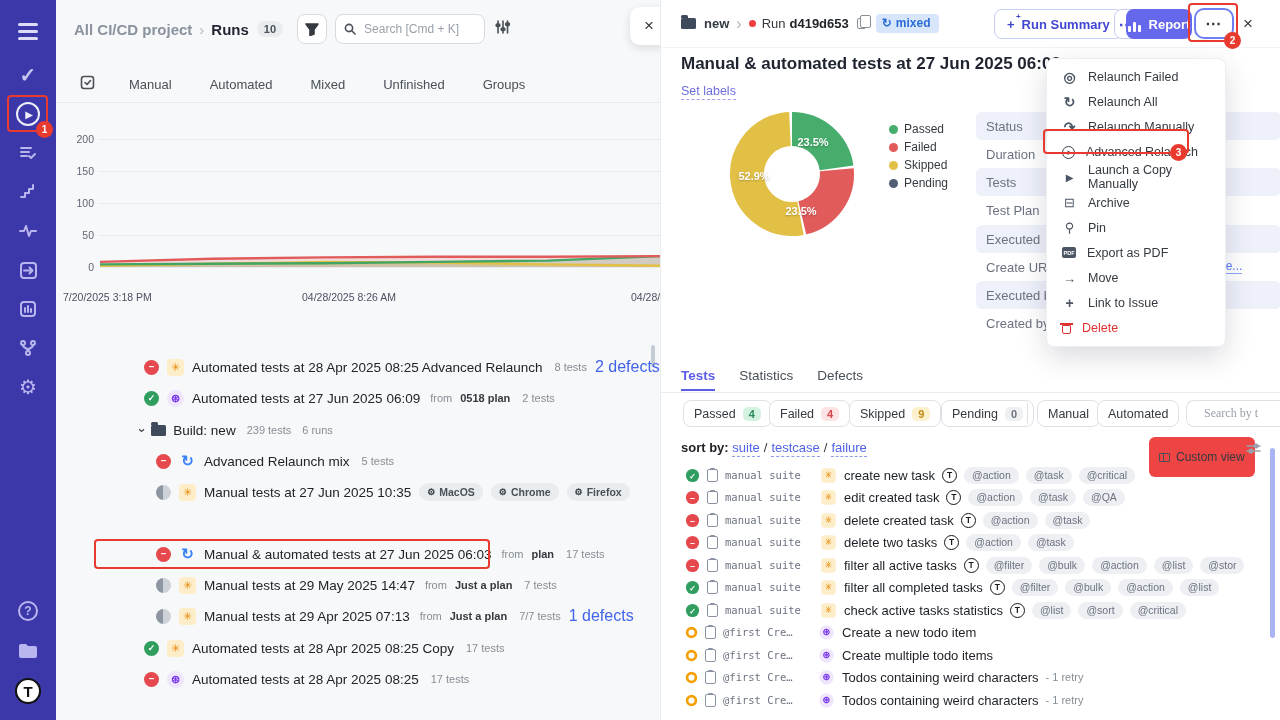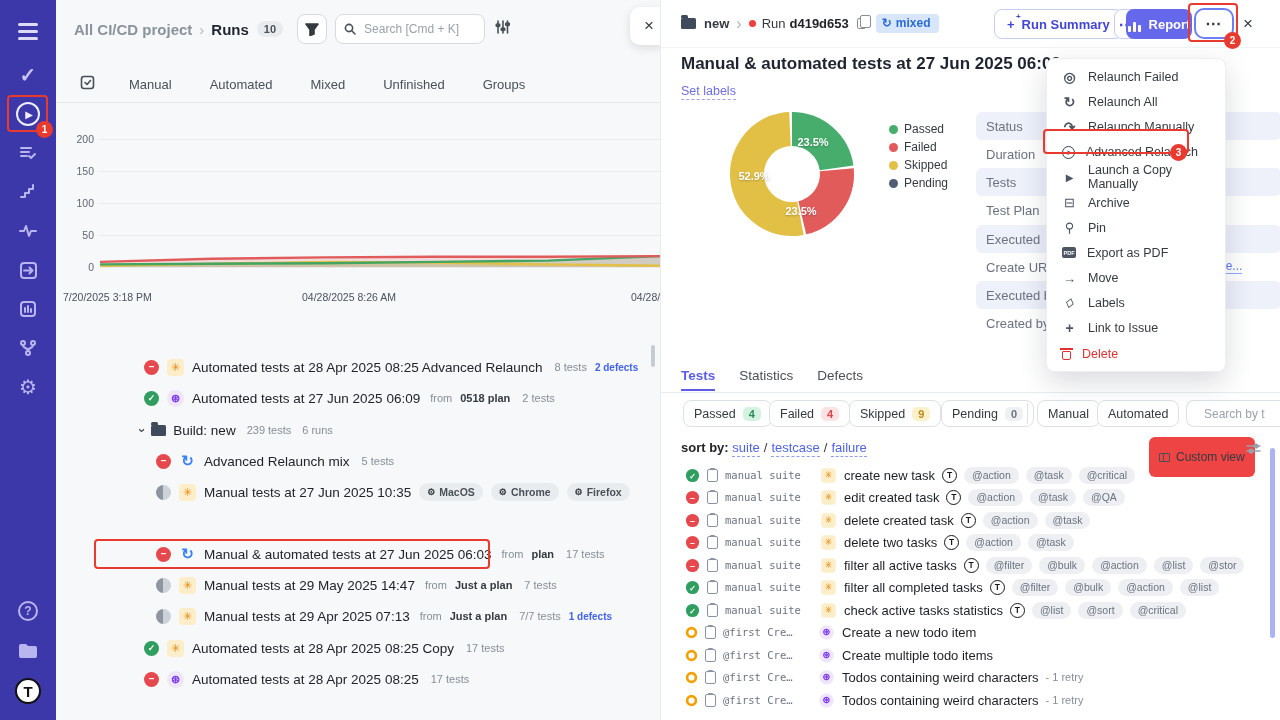--- a/index.html
+++ b/index.html
@@ -45,21 +45,21 @@
   .chart-svg{position:absolute;left:44px;top:248px;}
 
   
   .lrow{position:absolute;left:0;right:14px;height:30px;display:flex;align-items:center;gap:8px;padding-left:88px;font-size:13.5px;color:#212529;}
   .lrow.ind{padding-left:100px;}
   .lrow.build{padding-left:84px;gap:7px;}
   .run-title{color:#212529;font-weight:500;white-space:nowrap;}
   .run-from{color:#868e96;font-size:11px;margin-left:2px;}
   .run-plan{color:#343a40;font-size:11px;font-weight:700;}
   .run-meta{color:#868e96;font-size:11px;margin-left:4px;white-space:nowrap;}
-  .run-defects{color:#4263eb;font-size:10px;white-space:nowrap;font-weight:bold;}
+  .run-defects{color:#4263eb;font-size:16px;white-space:nowrap;}
   .chev-down{color:#495057;font-size:13px;transform:rotate(90deg);display:inline-block;font-weight:700;}
   .os-pill{background:#e9ecef;border-radius:10px;color:#495057;font-size:10.5px;font-weight:600;padding:3px 8px;display:inline-flex;align-items:center;gap:4px;}
   .os-pill::before{content:"⚙";font-size:9px;color:#343a40;}
 
   
   .st{width:15px;height:15px;border-radius:50%;display:inline-flex;align-items:center;justify-content:center;color:#fff;flex:none;}
   .st-pass{background:#2f9e5f;}  .st-pass::before{content:"✓";font-size:9px;font-weight:700;}
   .st-fail{background:#e5484d;}  .st-fail::before{content:"–";font-size:10px;font-weight:700;margin-top:-1px;}
   .st-half{background:linear-gradient(90deg,#8d95a1 50%,#cdd2d9 50%);}
   .st-skip{width:13px;height:13px;border:3.5px solid #f59f00;background:#fff;}
@@ -132,21 +132,21 @@
   .rtab.active{color:#5c5ce6;font-weight:600;border-bottom:2.5px solid #5c5ce6;padding-bottom:6px;}
   .rtabs-divider{position:absolute;left:0;top:392px;width:100%;height:1px;background:#e9ecef;}
   .fpill{position:absolute;top:400px;height:27px;border:1px solid #dde1e6;border-radius:8px;background:#fff;display:flex;align-items:center;gap:7px;padding:0 10px;font-size:12.5px;color:#343a40;}
   .cnt{font-size:11px;font-weight:600;border-radius:5px;padding:1px 6px;}
   .cnt-green{background:#d3f3e0;color:#2b8a5a;}
   .cnt-red{background:#fde3e3;color:#d6464b;}
   .cnt-yellow{background:#fcf0cd;color:#c08a12;}
   .cnt-gray{background:#eef0f2;color:#6b7280;}
   .vdiv{position:absolute;left:366px;top:403px;width:1px;height:21px;background:#dde1e6;}
   .fsearch{position:absolute;left:525px;top:400px;width:95px;height:27px;border:1px solid #dde1e6;border-radius:8px 0 0 8px;border-right:none;display:flex;align-items:center;gap:6px;padding:0 9px;overflow:hidden;}
-  .fsearch input{border:none;outline:none;font-size:12px;color:#495057;width:70px;background:transparent;font-family:Liberation Sans, sans-serif;}
+  .fsearch input{border:none;outline:none;font-size:12px;color:#495057;width:70px;background:transparent;font-family:Liberation Serif, serif;}
   .fsearch input::placeholder{color:#9aa1ab;}
 
   .sortrow{position:absolute;left:20px;top:440px;font-size:13px;color:#212529;font-weight:600;}
   .sortlink{color:#4f63e6;font-weight:400;border-bottom:1px dashed #8f9ef0;padding-bottom:1px;}
   .sortsep{color:#343a40;font-weight:400;margin:0 4px;}
   .btn-customview{position:absolute;left:488px;top:437px;height:40px;background:#ef4444;border-radius:6px;display:flex;align-items:center;gap:6px;padding:0 10px;font-size:12px;color:#343a40;}
   .cv-ic{width:11px;height:9px;border:1.2px solid #495057;border-radius:1px;position:relative;}
   .cv-ic::before{content:"";position:absolute;left:3px;top:0;bottom:0;width:1.2px;background:#495057;}
   .sliders2{position:absolute;left:585px;top:441px;}
 
@@ -496,24 +496,20 @@
         </div>
       <div class="mitem">
           <span class="mico mi-pdf"></span>
           <span>Export as PDF</span>
         </div>
       <div class="mitem">
           <span class="mico mi-move"></span>
           <span>Move</span>
         </div>
       <div class="mitem">
-          <span class="mico mi-tag"></span>
-          <span>Labels</span>
-        </div>
-      <div class="mitem">
           <span class="mico mi-plus"></span>
           <span>Link to Issue</span>
         </div>
       <div class="mitem danger">
           <span class="mico mi-trash"></span>
           <span>Delete</span>
         </div>
     </div>
 
     <div class="rtabs">

